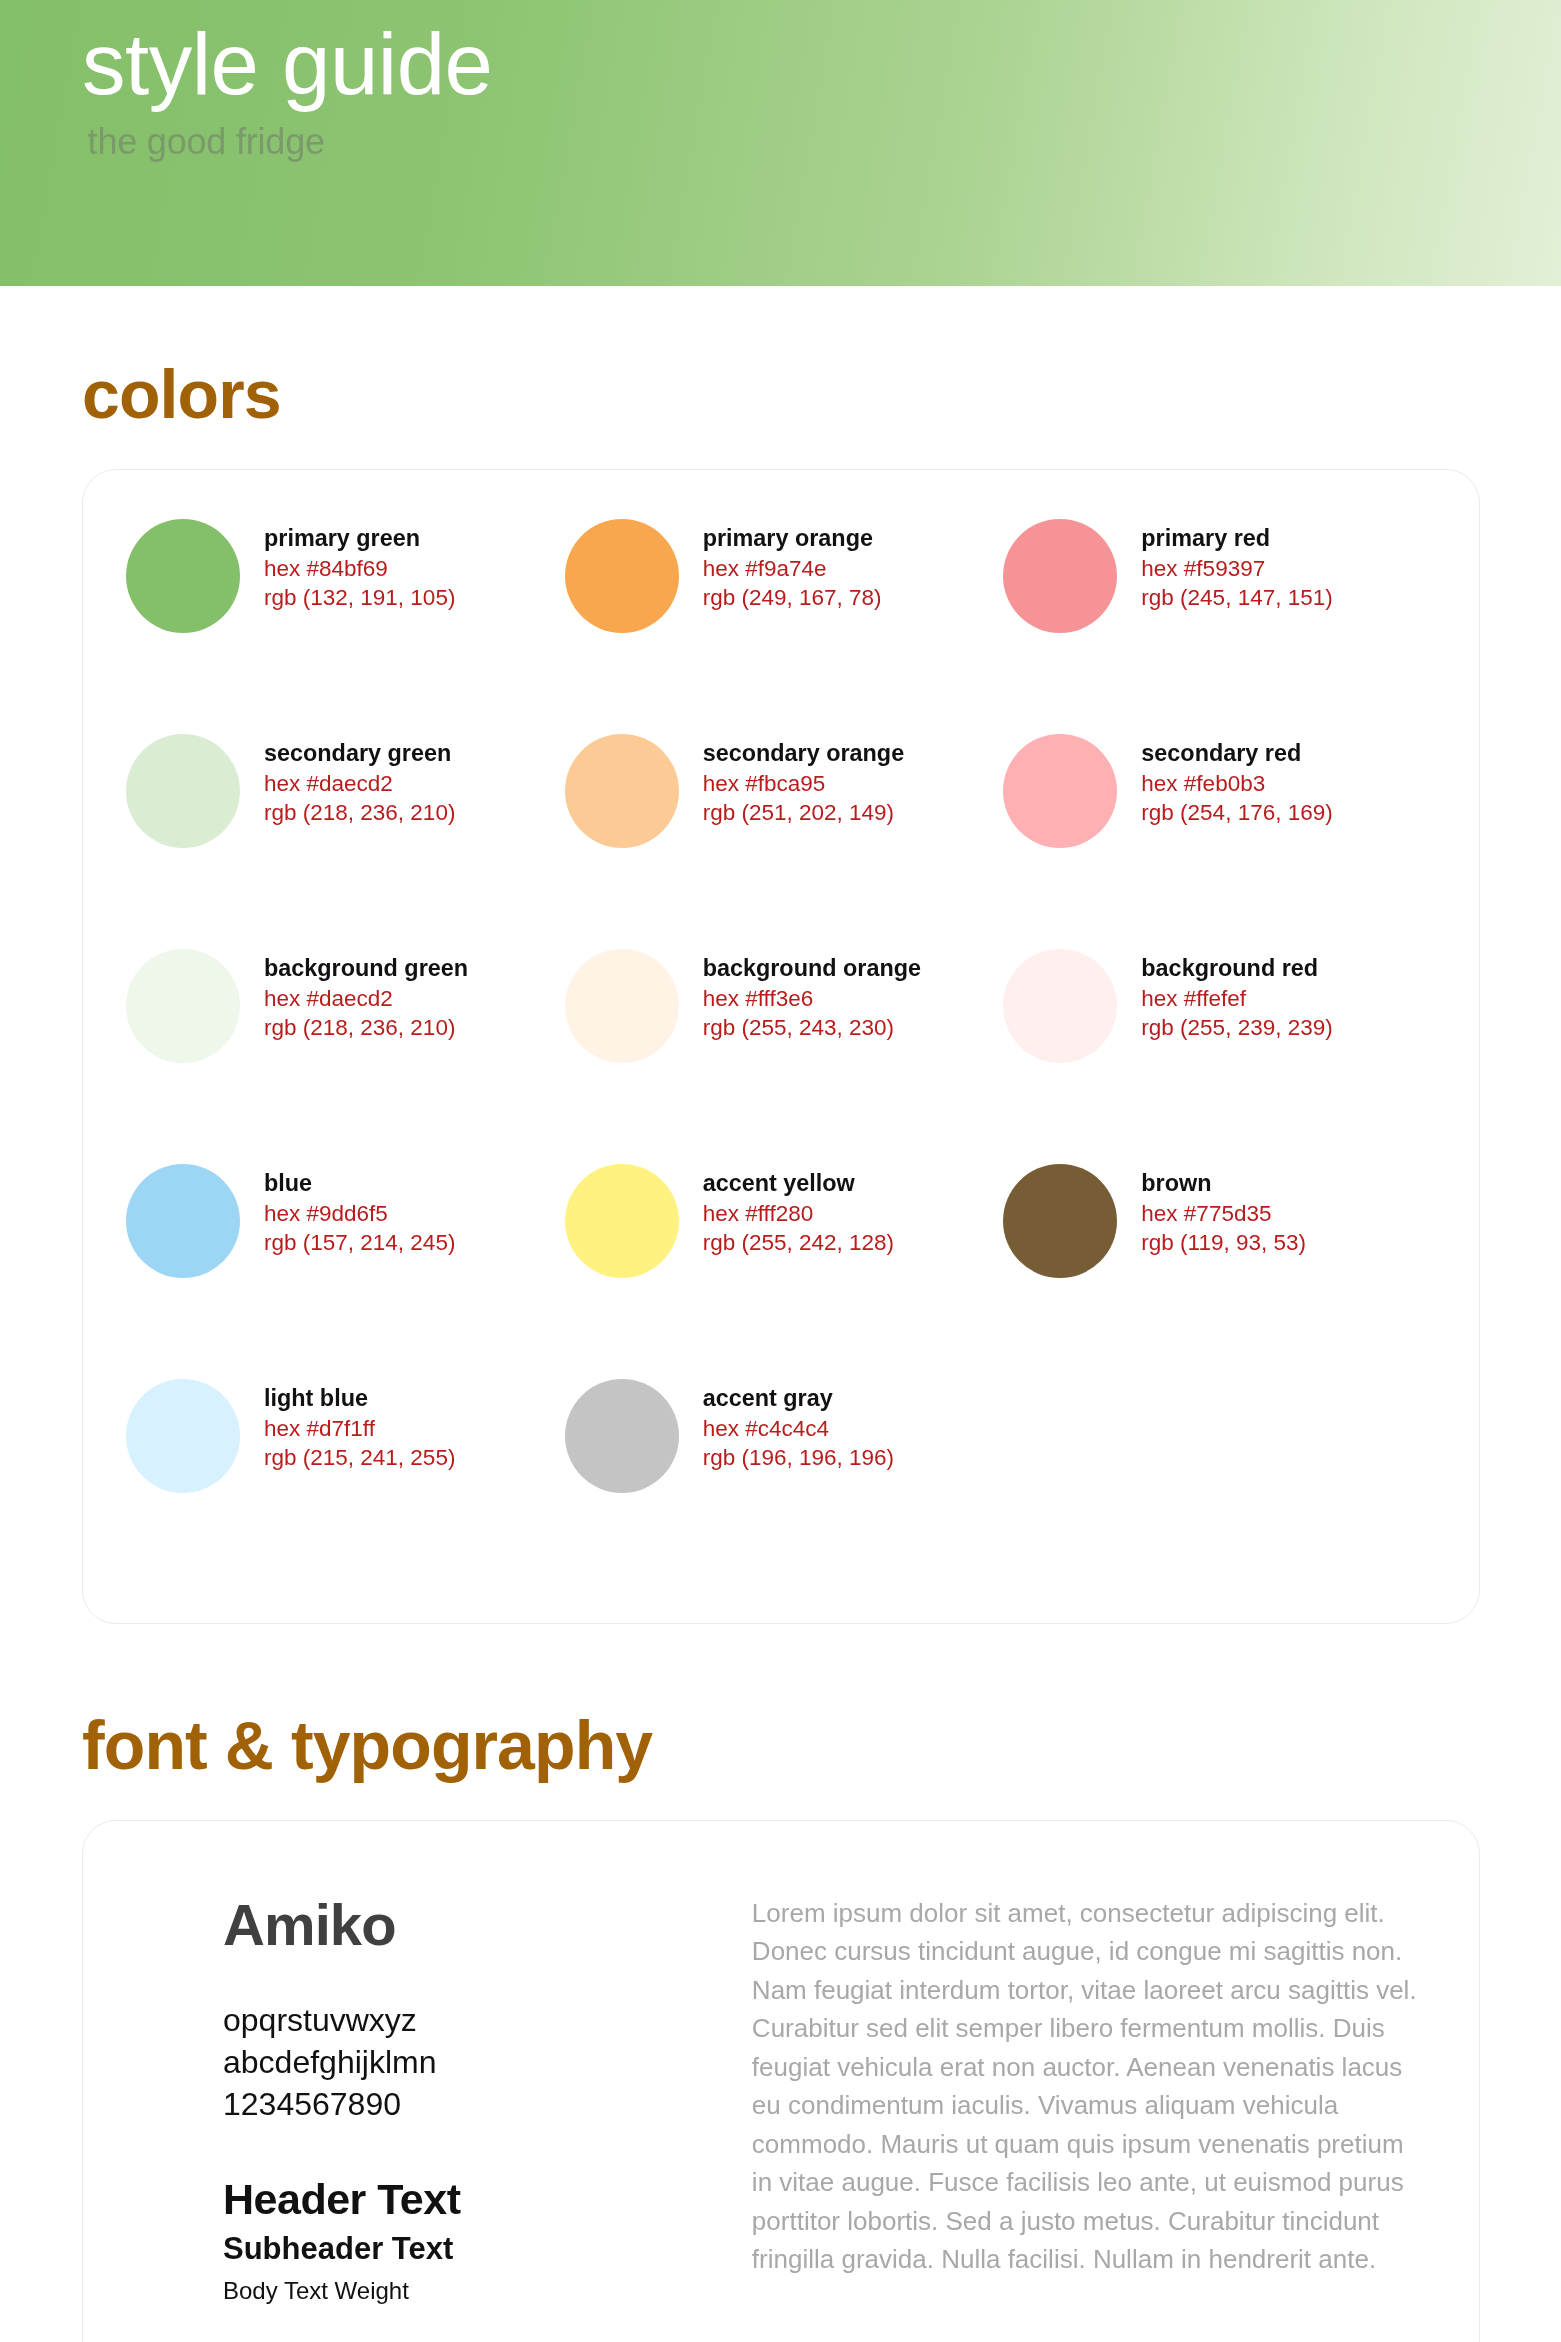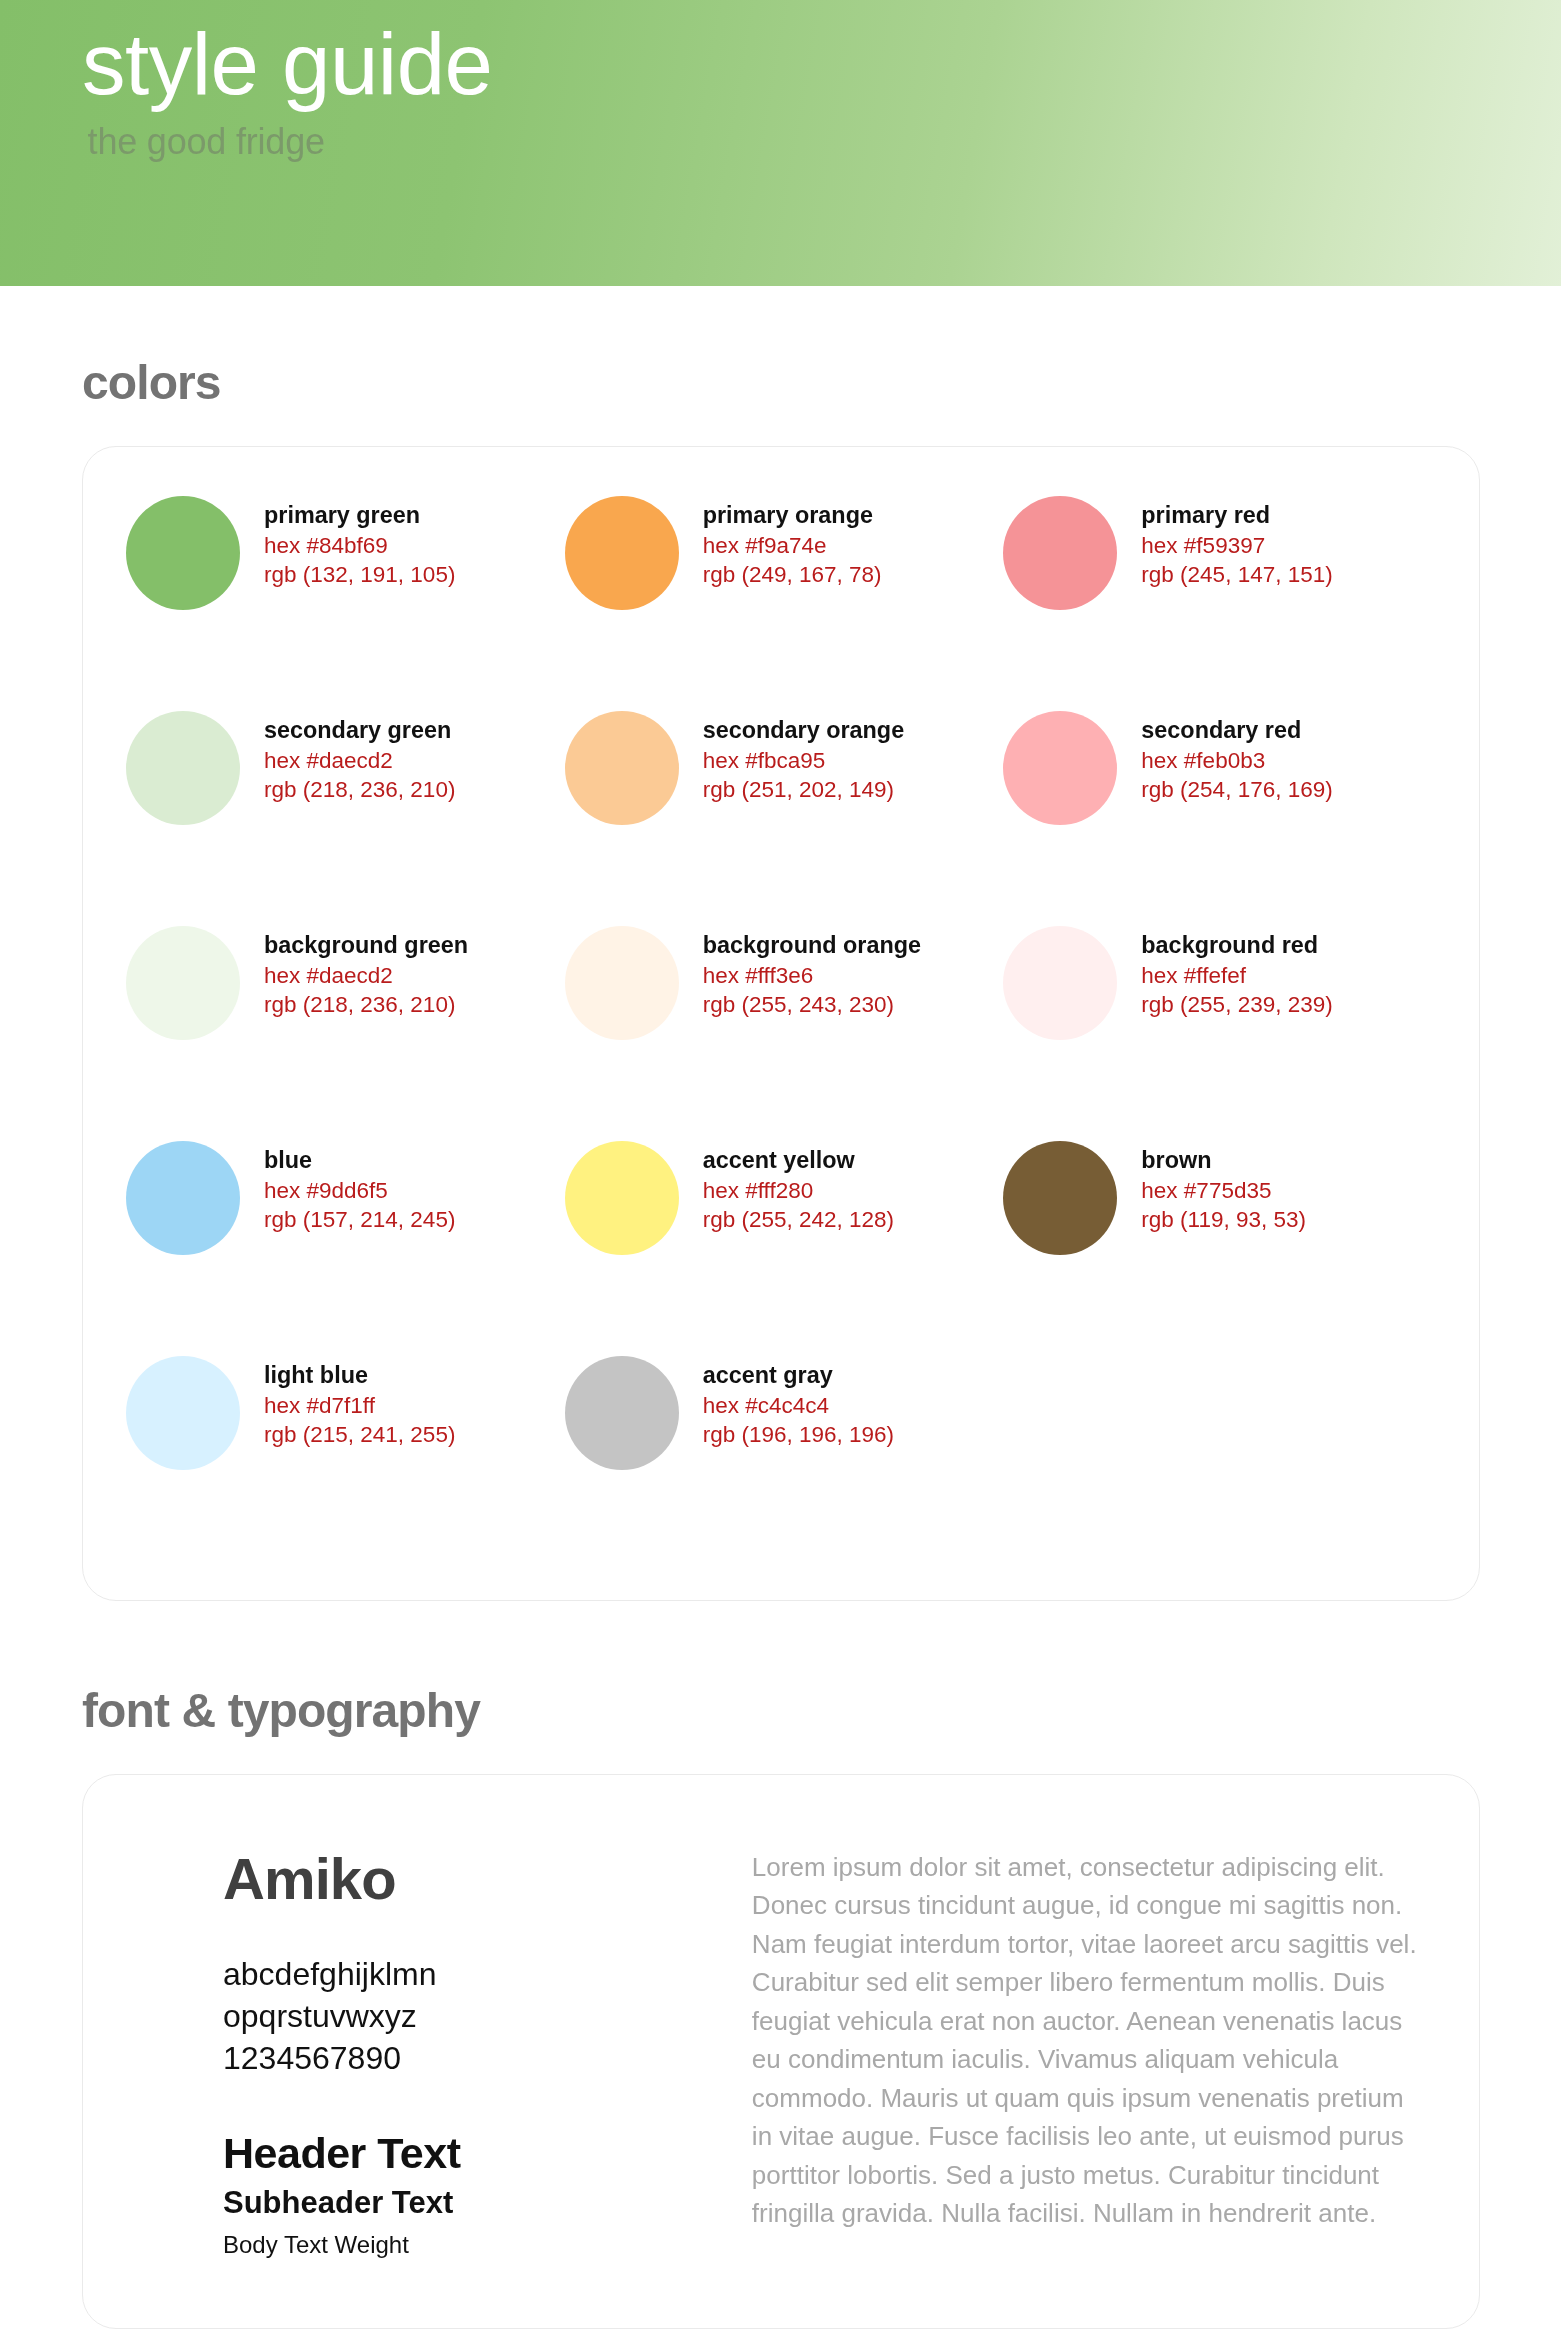--- a/index.html
+++ b/index.html
@@ -35,26 +35,26 @@
     font-size: 36px;
     line-height: 1.0;
     font-weight: 400;
     color: #7b9a6a;
     margin: 17px 0 0 5.6px;
     letter-spacing: -0.2px;
   }
 
   
   .section-heading {
-    font-size: 48px;
+    font-size: 68px;
     font-weight: 700;
     letter-spacing: -0.9px;
     margin: 0;
     padding: 0 0 0 82px;
-    color: #737373;
+    color: #a16207;
   }
   #colors-heading { padding-top: 69px; }
   #type-heading   { padding-top: 82px; }
 
   
   .card {
     margin: 36px 82px 0 82px;
     border: 1.9px solid #eaeaea;
     border-radius: 34px;
     background: #ffffff;
@@ -296,22 +296,22 @@
 
   </div>
 </div>
 
 <h2 class="section-heading" id="type-heading">font &amp; typography</h2>
 
 <div class="card">
   <div class="type-card">
     <div class="type-left">
       <div class="font-name">Amiko</div>
+      <p class="alpha">opqrstuvwxyz</p>
       <p class="alpha">abcdefghijklmn</p>
-      <p class="alpha">opqrstuvwxyz</p>
       <p class="alpha">1234567890</p>
       <p class="header-text">Header Text</p>
       <p class="subheader-text">Subheader Text</p>
       <p class="body-text-weight">Body Text Weight</p>
     </div>
     <div class="type-right">
       <p class="lorem">Lorem ipsum dolor sit amet, consectetur adipiscing elit. Donec cursus tincidunt augue, id congue mi sagittis non. Nam feugiat interdum tortor, vitae laoreet arcu sagittis vel. Curabitur sed elit semper libero fermentum mollis. Duis feugiat vehicula erat non auctor. Aenean venenatis lacus eu condimentum iaculis. Vivamus aliquam vehicula commodo. Mauris ut quam quis ipsum venenatis pretium in vitae augue. Fusce facilisis leo ante, ut euismod purus porttitor lobortis. Sed a justo metus. Curabitur tincidunt fringilla gravida. Nulla facilisi. Nullam in hendrerit ante.</p>
     </div>
   </div>
 </div>

